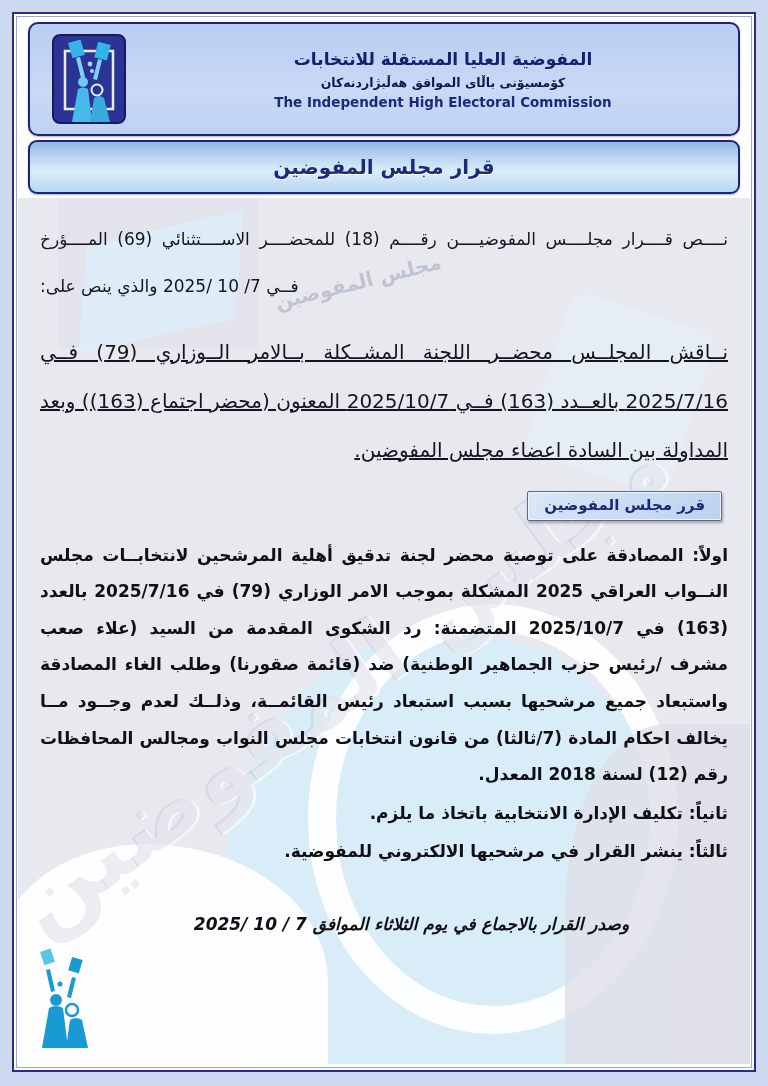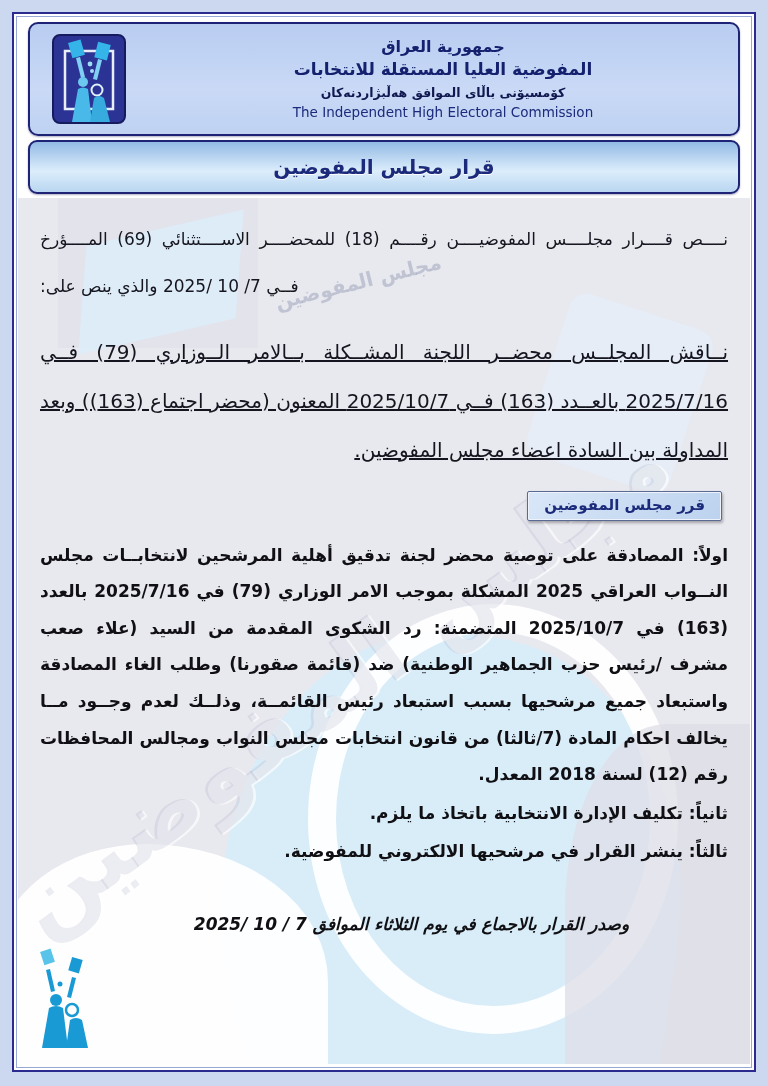--- a/index.html
+++ b/index.html
@@ -9,21 +9,21 @@
         border:2px solid #2a2a8f;box-shadow:inset 0 0 0 2px #ffffff, inset 0 0 0 3px #9aa8d8;}
   
   .hdr-box{position:absolute;left:14px;right:14px;top:8px;height:110px;border:2px solid #1f2376;
            border-radius:10px;background:linear-gradient(180deg,#b9cdf1 0%,#c9d9f6 60%,#bfd2f2 100%);
            display:flex;align-items:center;box-shadow:0 1px 2px rgba(20,20,90,.35);}
   .logo-wrap{width:118px;display:flex;justify-content:center;align-items:center;}
   .hdr-center{flex:1;text-align:center;color:#15206e;line-height:1.25;direction:rtl;}
   .hdr-center .cal1{font-size:16px;font-weight:bold;letter-spacing:1px;}
   .hdr-center .cal2{font-size:17px;font-weight:bold;margin-top:2px;}
   .hdr-center .ku{font-size:12.5px;font-weight:bold;color:#10184f;margin-top:5px;}
-  .hdr-center .en{direction:ltr;font-size:13.5px;font-weight:normal;color:#1b2a7a;margin-top:3px;}
+  .hdr-center .en{direction:ltr;font-size:13.5px;font-weight:bold;color:#1b2a7a;margin-top:3px;}
   .hdr-right{width:185px;text-align:center;color:#1b2a7a;font-weight:bold;font-size:17px;
              line-height:2.1;direction:rtl;text-shadow:0 1px 0 rgba(255,255,255,.8);padding-left:10px;}
   
   .title-bar{position:absolute;left:14px;right:14px;top:126px;height:50px;border:2px solid #1f2376;
              border-radius:9px;background:linear-gradient(180deg,#93bae5 0%,#dcedfb 58%,#b9d6f1 100%);
              display:flex;align-items:center;justify-content:center;
              color:#1b2a7a;font-weight:bold;font-size:20px;text-shadow:0 1px 0 #fff;
              box-shadow:0 1px 2px rgba(20,20,90,.35);}
   
   .content{position:absolute;left:4px;right:4px;top:184px;bottom:6px;background:#e8e8ef;
@@ -78,21 +78,20 @@
           <path d="M50 26 L45 46 L41 45 L46 25 Z" fill="#7fd0f2"></path>
           <circle cx="38" cy="30" r="2.4" fill="#9fdcf6"></circle>
           <circle cx="40" cy="37" r="2" fill="#9fdcf6"></circle>
           <circle cx="31" cy="48" r="5" fill="#6cc8ef"></circle>
           <path d="M20 88 L26 55 Q31 52 36 55 L40 88 Z" fill="#49b9e9"></path>
           <circle cx="45" cy="56" r="5.5" fill="none" stroke="#dff2fc" stroke-width="2"></circle>
           <path d="M38 88 L42 64 Q47 60 52 64 L58 88 Z" fill="#37aade"></path>
         </svg>
       </div>
       <div class="hdr-center">
-        <div class="cal1">جمهورية العراق</div>
         <div class="cal2">المفوضية العليا المستقلة للانتخابات</div>
         <div class="ku">كۆمسیۆنی باڵای الموافق هەڵبژاردنەکان</div>
         <div class="en">The Independent High Electoral Commission</div>
       </div>
     </div>
 
     <div class="title-bar">
       <span>قرار مجلس المفوضين</span>
     </div>
 

